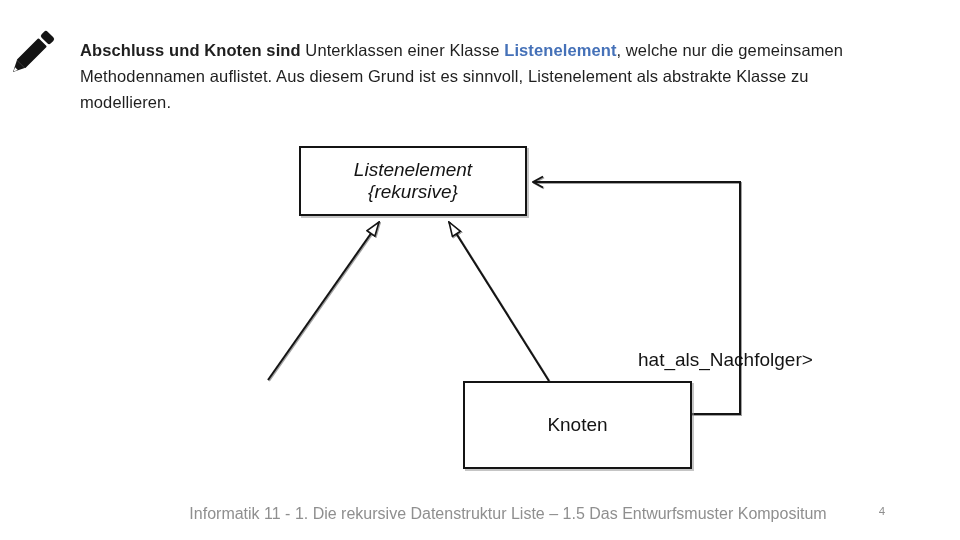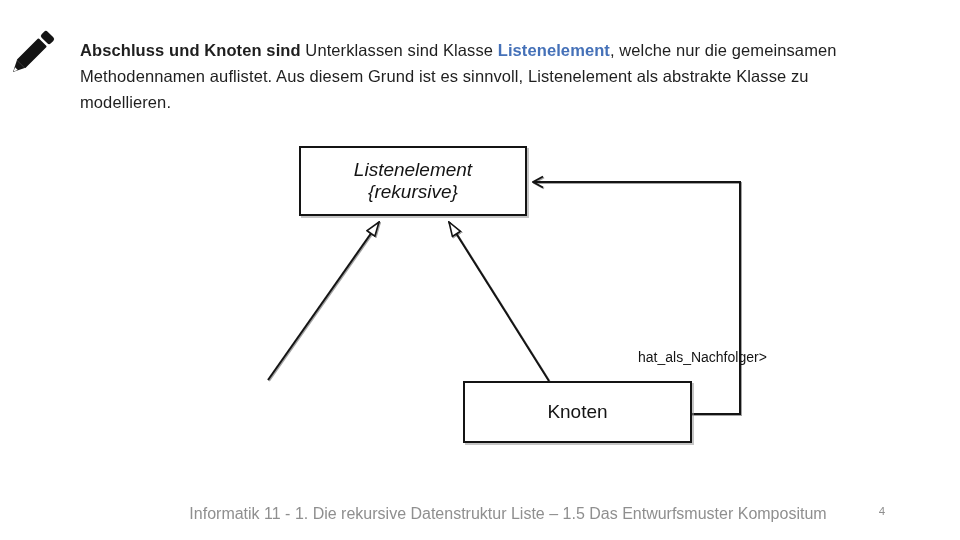--- a/index.html
+++ b/index.html
@@ -25,25 +25,25 @@
   .connectors { position:absolute; left:0; top:0; z-index:1; }
   .uml-box {
     position:absolute; z-index:2; box-sizing:border-box;
     background:#ffffff; border:2.5px solid #141414;
     box-shadow:2px 2px 0 rgba(150,150,150,0.55);
     display:flex; flex-direction:column; align-items:center; justify-content:center;
     font-size:19px; color:#141414; text-align:center; line-height:22px;
   }
   .box-listenelement { left:299px; top:146px; width:228px; height:70px; font-style:italic; }
   .box-abschluss     { left:127px; top:380px; width:228px; height:72px; }
-  .box-knoten        { left:463px; top:381px; width:229px; height:62px; }
+  .box-knoten        { left:463px; top:381px; width:229px; height:88px; }
 
   .assoc-label {
     position:absolute; left:638px; top:349px; z-index:3;
-    font-size:14px; color:#141414; white-space:nowrap;
+    font-size:19px; color:#141414; white-space:nowrap;
   }
 
   
   .footer {
     position:absolute; left:0; top:505px; width:100%;
     text-align:center; font-size:16px; color:#8f8f8f;padding-left:28px;
   }
   .page-number {
     position:absolute; left:872px; top:505px; width:20px;
     font-size:11.5px; color:#8f8f8f; text-align:center;
@@ -56,21 +56,21 @@
 
   <svg class="pencil-svg" width="70" height="90" viewBox="0 0 70 90" aria-hidden="true">
     <g transform="translate(13,72) rotate(-45)" fill="#141414">
       <polygon points="0,0 11,-5.5 11,5.5"></polygon>
       <polygon points="0.8,0 4.8,-1.9 4.8,1.9" fill="#ffffff"></polygon>
       <rect x="11" y="-6" width="31" height="12" rx="1"></rect>
       <rect x="44.5" y="-6.5" width="8.5" height="13" rx="2.5"></rect>
     </g>
   </svg>
 
-  <p class="intro"><span class="b">Abschluss und Knoten sind </span><span>Unterklassen sind Klasse </span><span class="hl">Listenelement</span><span>, welche nur die gemeinsamen Methodennamen auflistet. Aus diesem Grund ist es sinnvoll, Listenelement als abstrakte Klasse zu modellieren.</span></p>
+  <p class="intro"><span class="b">Abschluss und Knoten sind </span><span>Unterklassen einer Klasse </span><span class="hl">Listenelement</span><span>, welche nur die gemeinsamen Methodennamen auflistet. Aus diesem Grund ist es sinnvoll, Listenelement als abstrakte Klasse zu modellieren.</span></p>
 
   <svg class="connectors" width="960" height="540" viewBox="0 0 960 540" aria-hidden="true">
     <defs>
       <marker id="m-tri" viewBox="0 0 16 12" markerWidth="16" markerHeight="12" refX="15" refY="6" orient="auto" markerUnits="userSpaceOnUse">
         <path d="M1,1.2 L15,6 L1,10.8 Z" fill="#ffffff" stroke="#141414" stroke-width="1.6"></path>
       </marker>
       <marker id="m-open" viewBox="0 0 14 14" markerWidth="14" markerHeight="14" refX="12.5" refY="7" orient="auto" markerUnits="userSpaceOnUse">
         <path d="M2.5,1.5 L12.5,7 L2.5,12.5" fill="none" stroke="#141414" stroke-width="1.9"></path>
       </marker>
     </defs>

